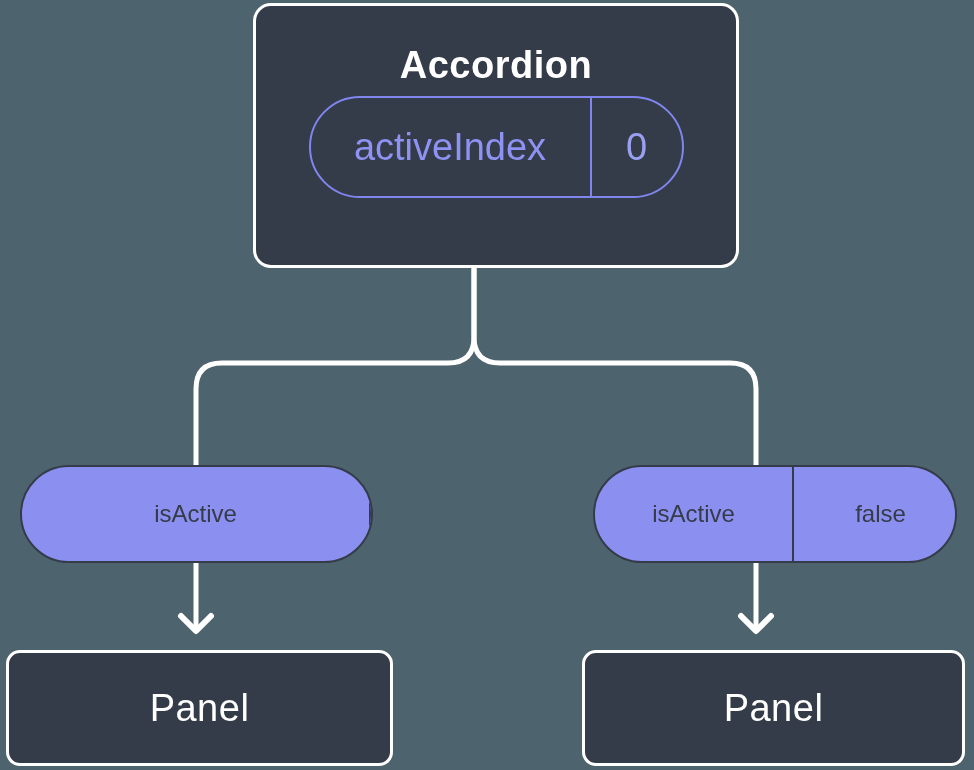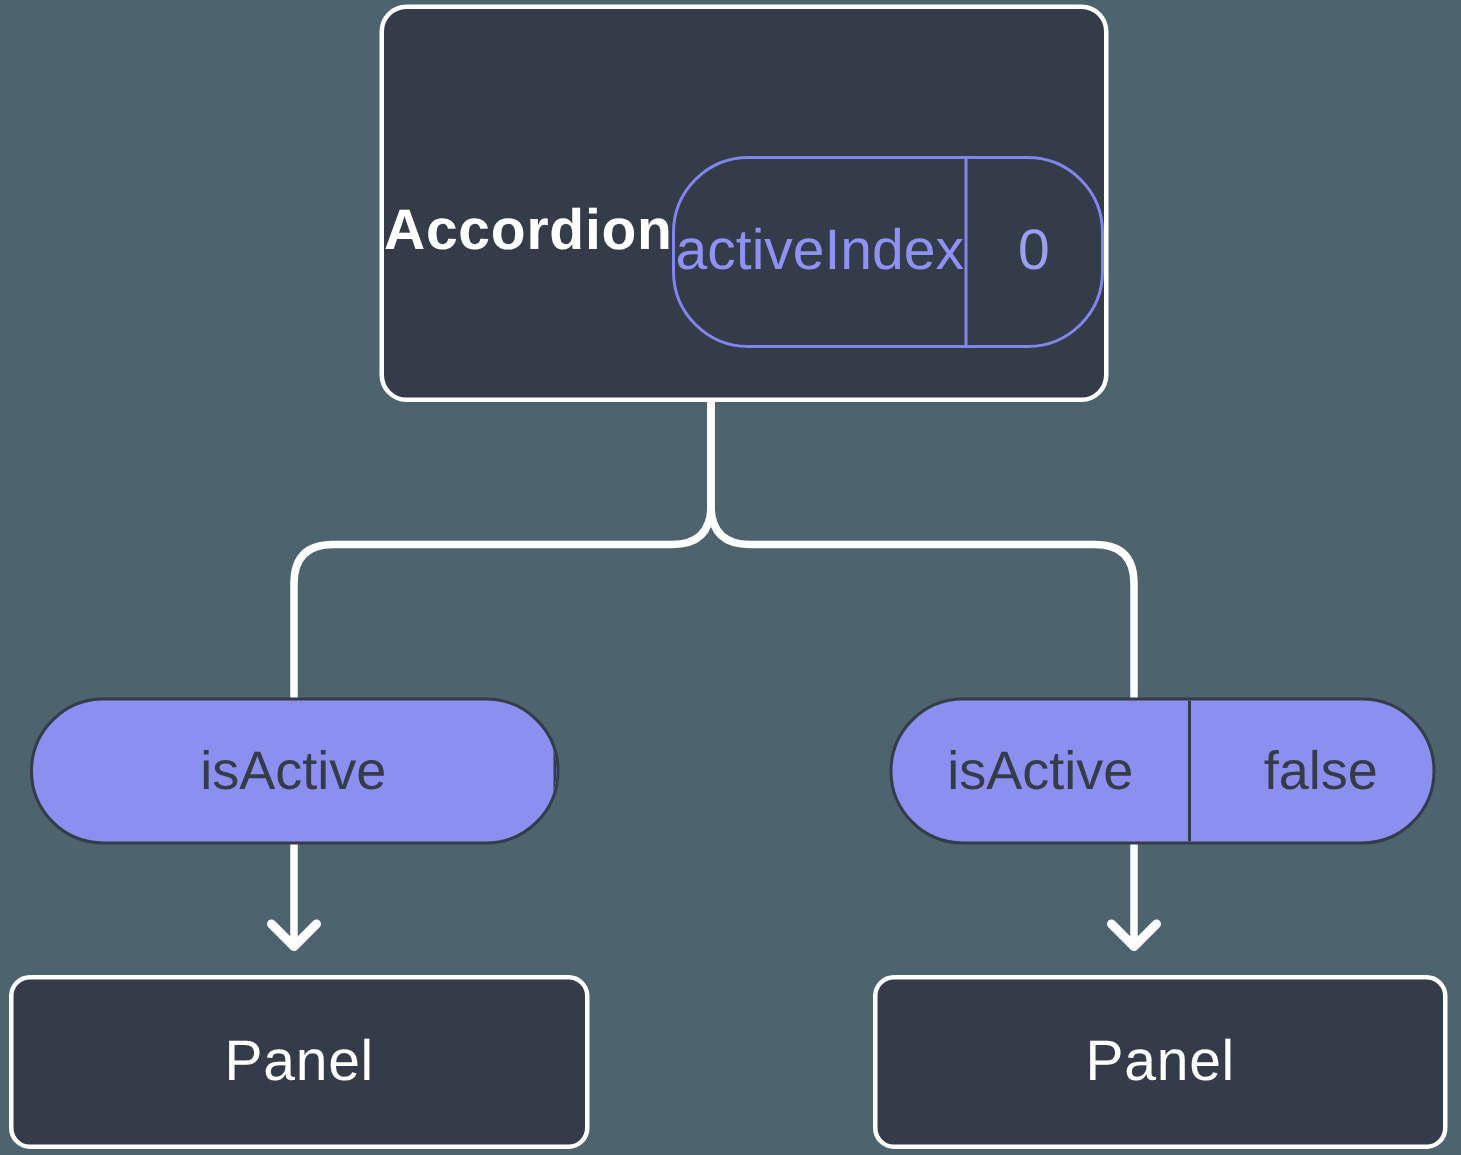--- a/index.html
+++ b/index.html
@@ -21,40 +21,40 @@
   .connectors path.trunk { stroke-width: 5; }
   .connectors path.chevron { stroke-width: 6; }
 
   .node {
     position: absolute;
     box-sizing: border-box;
     background: var(--node, #343b49);
     border: 3px solid var(--textLight, #ffffff);
     z-index: 1;
     display: flex;
-    flex-direction: row;
+    flex-direction: column;
     align-items: center;
   }
   .root-node {
     left: 253px; top: 3px;
     width: 486px; height: 265px;
     border-radius: 18px;
     padding-top: 36px;
   }
   .root-title {
     color: var(--textLight, #ffffff);
     font-size: 38px;
     font-weight: 700;
     line-height: 46px;
     letter-spacing: 0.5px;
   }
   .state-pill {
-    margin-top: 28px;
+    margin-top: 8px;
     box-sizing: border-box;
-    width: 375px; height: 128px;
+    width: 375px; height: 102px;
     border: 2px solid var(--accent, #8186ef);
     border-radius: 51px;
     display: flex;
     align-items: stretch;
     overflow: hidden;
   }
   .state-pill .seg {
     display: flex;
     align-items: center;
     justify-content: center;
@@ -74,21 +74,21 @@
     border-radius: 49px;
     display: flex;
     align-items: stretch;
     overflow: hidden;
     z-index: 1;
   }
   .prop-pill .seg {
     display: flex;
     align-items: center;
     justify-content: center;
-    font-size: 36px;
+    font-size: 24px;
     color: var(--textDark, #353b49);
   }
   .prop-pill .seg.name { flex: 1; }
   .prop-pill .divider { width: 2px; background: var(--node, #343b49); }
   .prop-pill.left { left: 20px; width: 353px; }
   .prop-pill.left .seg.value { width: 138px; }
   .prop-pill.right { left: 593px; width: 364px; }
   .prop-pill.right .seg.value { width: 149px; margin-left: 12px; }
 
   .panel-node {

